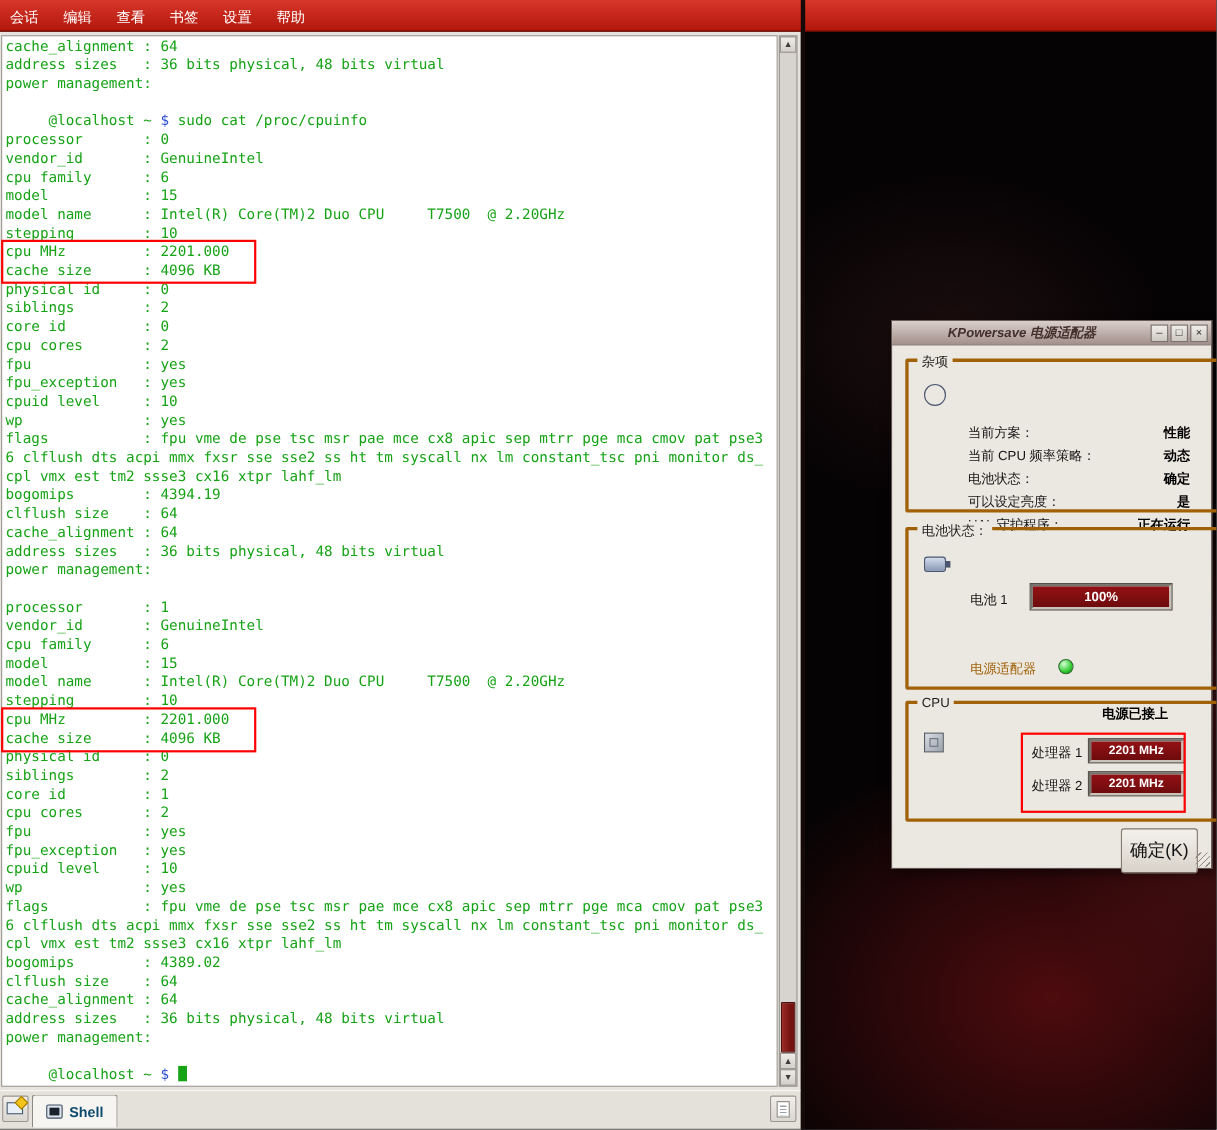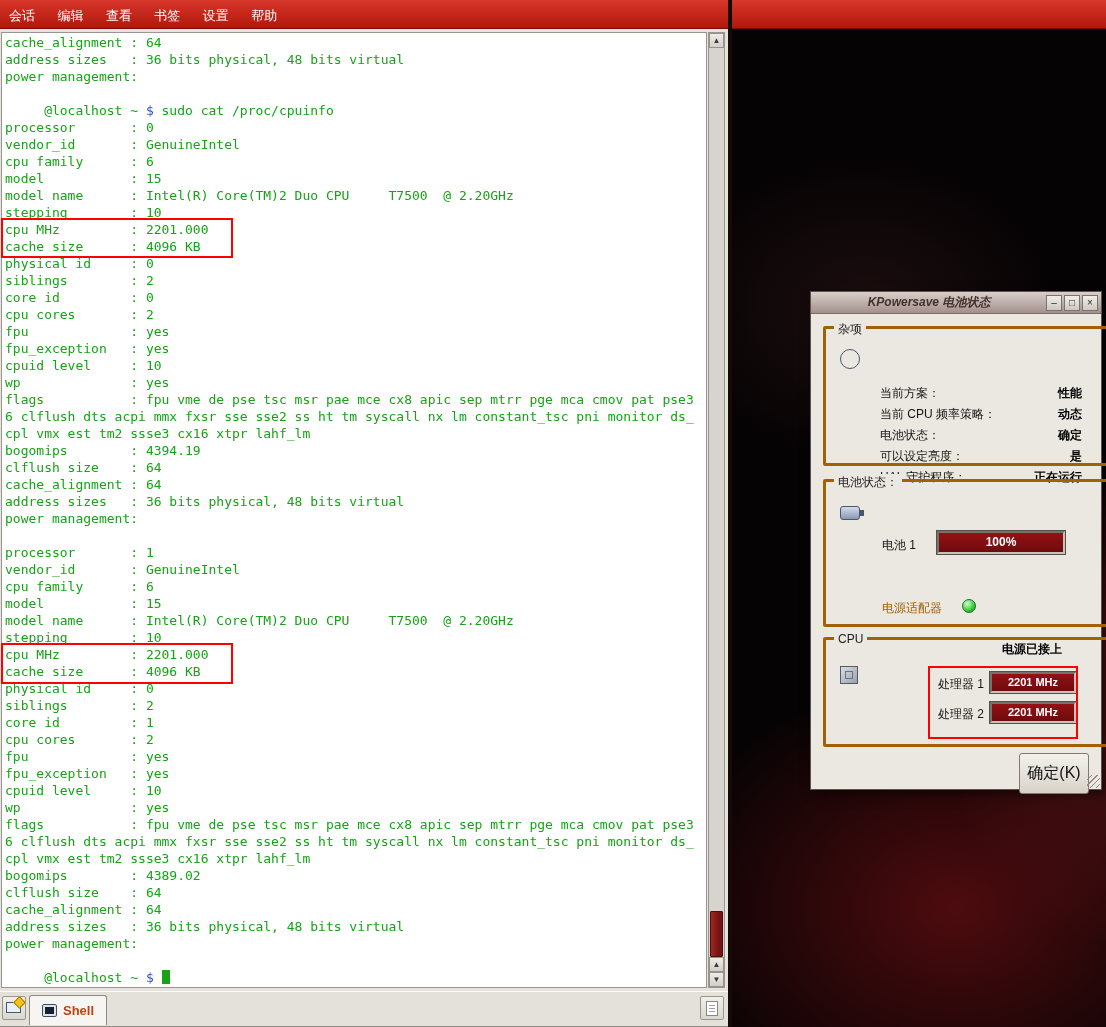--- a/index.html
+++ b/index.html
@@ -59,21 +59,21 @@
   .tb-new { left:2px; }
   .tb-list { left:700px; }
   .icon-newsession { position:absolute; left:3px; top:5px; width:15px; height:11px; background:#e9eff6; border:1px solid #45596e; }
   .icon-newsession::after { content:""; position:absolute; right:-4px; top:-5px; width:7px; height:7px;
     background:#f4c41a; transform:rotate(45deg); border:1px solid #a07b00; }
   .icon-list { position:absolute; left:5px; top:4px; width:12px; height:15px; background:#fff; border:1px solid #8a868o; border:1px solid #8a8680; }
   .icon-list::after { content:""; position:absolute; left:2px; right:2px; top:3px; height:9px;
     background:repeating-linear-gradient(#9aa0ac 0 1px, transparent 1px 3px); }
   .tab-shell { position:absolute; left:29px; top:3px; height:30px; padding:0 12px; background:#f7f5f2;
     border:1px solid #8d8983; border-bottom:none; border-radius:3px 3px 0 0;
-    display:flex; align-items:center; gap:6px; font-size:13px; font-weight:bold; color:#c2410c; cursor:pointer; }
+    display:flex; align-items:center; gap:6px; font-size:13px; font-weight:bold; color:#0c4a6e; cursor:pointer; }
   .icon-shell { display:inline-block; width:15px; height:13px; background:#dde3ea; border:1px solid #3d4f63; border-radius:2px; position:relative; }
   .icon-shell::after { content:""; position:absolute; inset:2px; background:#18222f; }
 
   
   .dialog { position:absolute; left:810px; top:291px; width:292px; height:499px;
     background:var(--dialog-bg); border:1px solid #5f514d; box-shadow:3px 4px 10px rgba(0,0,0,0.55); z-index:20; }
   .dlg-title { position:absolute; left:0; top:0; width:100%; height:22px;
     background:linear-gradient(#dacfcb, #a2908c); border-bottom:1px solid #7d6c68;
     display:flex; align-items:center; padding:0 3px; }
   .dlg-title-text { flex:1; text-align:center; font-size:12px; font-weight:bold; color:#43302c; font-style:italic; }
@@ -147,21 +147,21 @@
 
   <div class="annotation ann-cpu1"></div>
   <div class="annotation ann-cpu2"></div>
 
   <div class="v-divider"></div>
 
   <div class="video"></div>
 
   <div class="dialog">
     <div class="dlg-title">
-      <span class="dlg-title-text">KPowersave 电池状态</span>
+      <span class="dlg-title-text">KPowersave 电源适配器</span>
       <span class="win-btn">–</span>
       <span class="win-btn">□</span>
       <span class="win-btn">×</span>
     </div>
 
     <div class="groupbox gb-misc">
       <span class="gb-legend">杂项</span>
       <span class="icon-power"></span>
       <div class="mrows">
         <div class="mrow">

